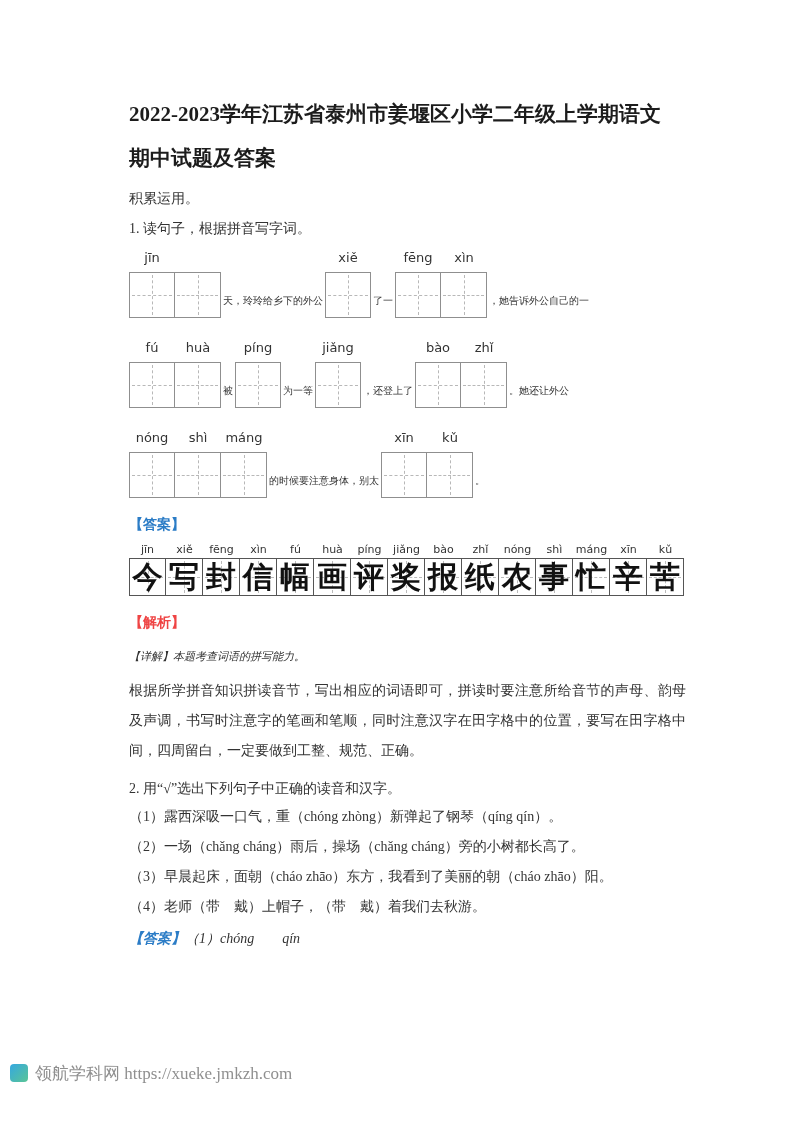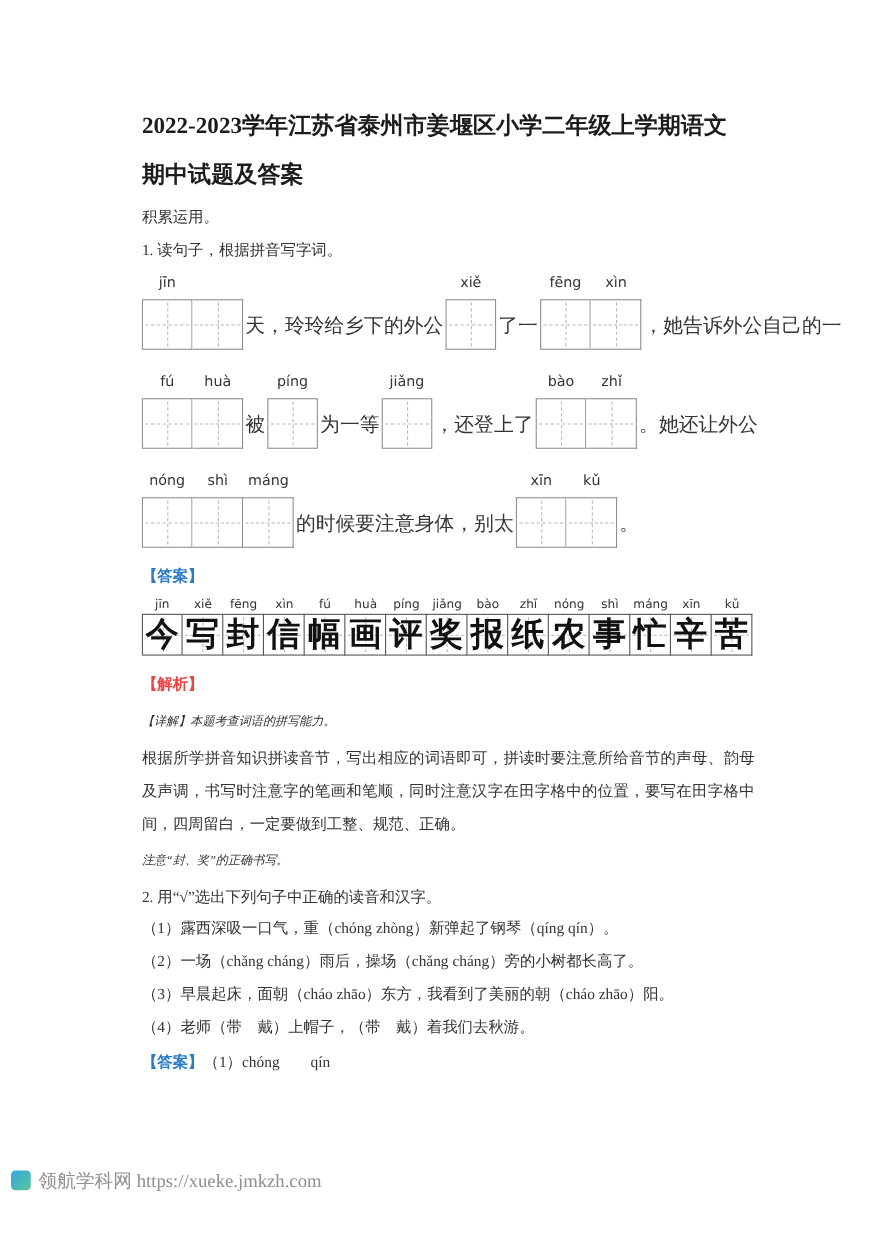--- a/index.html
+++ b/index.html
@@ -17,21 +17,21 @@
   .title { font-size:21px; font-weight:bold; color:#1c1c1c; line-height:44px; }
   .title-line { display:block; }
 
   .section-heading { font-size:14px; margin-top:8px; line-height:22px; }
   .q-prompt { font-size:14px; margin-top:8px; line-height:22px; }
   .q-prompt.q2 { margin-top:12px; }
 
   
   .fill-row { display:flex; align-items:flex-end; margin-top:20px; }
   #fill-rows .fill-row:first-child { margin-top:8px; }
-  .seg-text { font-size:18px; margin-bottom:10px; white-space:nowrap; padding:0 2px; }
+  .seg-text { font-size:10px; margin-bottom:10px; white-space:nowrap; padding:0 2px; }
   .grid-blank { display:inline-flex; flex-direction:column; }
   .py-row { display:flex; margin-bottom:5px; }
   .py { width:46px; text-align:center; font-size:13px; color:#333;
         font-family:"DejaVu Sans", sans-serif; height:19px; line-height:19px; }
   .cell-row { display:flex; }
   .cell { display:inline-block; width:46px; height:46px; border:1px solid #8f8f8f;
           position:relative; background:#fff; }
   .cell + .cell { border-left:none; }
   .cell::before { content:""; position:absolute; left:2px; right:2px; top:50%;
                   border-top:1px dashed #b8b8b8; }
@@ -55,21 +55,21 @@
   .ans-char { position:absolute; left:50%; top:50%; transform:translate(-50%,-50%);
               font-size:30px; line-height:1; color:#111; font-weight:600; z-index:2;
               font-family:"DejaVu Serif", serif; white-space:nowrap; }
 
   .body-line { font-size:11px; margin-top:10px; line-height:24px;font-style:italic; }
   .body-para { font-size:14px; margin-top:8px; line-height:30px; text-align:justify;font-family:Liberation Serif, serif; }
   .note { margin-top:4px; }
 
   .q2-item { font-size:14px; line-height:30px; }
   #q2-items { margin-top:2px; }
-  .ans2-line { font-size:14px; line-height:30px; margin-top:2px; }
+  .ans2-line { font-size:14px; line-height:30px; margin-top:2px;font-style:italic; }
 
   .watermark { position:absolute; left:0; right:5px; top:1062px; text-align:left;
                color:#8f8f8f; font-size:17px; line-height:24px; }
   .wm-logo { display:inline-block; width:18px; height:18px; border-radius:4px;
              background:linear-gradient(135deg,#35a8e0,#5ac596); vertical-align:-3px;
              margin-right:7px; }
 </style>
 </head>
 <body>
 
@@ -283,21 +283,20 @@
           </span>
         </span>
       </div>
 
     <div class="blue-label" style="color: #ef4444;">【解析】</div>
 
     <div class="body-line">【详解】本题考查词语的拼写能力。</div>
 
     <div class="body-para">根据所学拼音知识拼读音节，写出相应的词语即可，拼读时要注意所给音节的声母、韵母及声调，书写时注意字的笔画和笔顺，同时注意汉字在田字格中的位置，要写在田字格中间，四周留白，一定要做到工整、规范、正确。</div>
 
-    <div class="body-line note">注意“封、奖”的正确书写。</div>
 
     <div class="q-prompt q2">2. 用“√”选出下列句子中正确的读音和汉字。</div>
 
     <div id="q2-items">
         <div class="q2-item">（1）露西深吸一口气，重（chóng zhòng）新弹起了钢琴（qíng qín）。</div>
         <div class="q2-item">（2）一场（chǎng cháng）雨后，操场（chǎng cháng）旁的小树都长高了。</div>
         <div class="q2-item">（3）早晨起床，面朝（cháo zhāo）东方，我看到了美丽的朝（cháo zhāo）阳。</div>
         <div class="q2-item">（4）老师（带　戴）上帽子，（带　戴）着我们去秋游。</div>
       </div>
 

